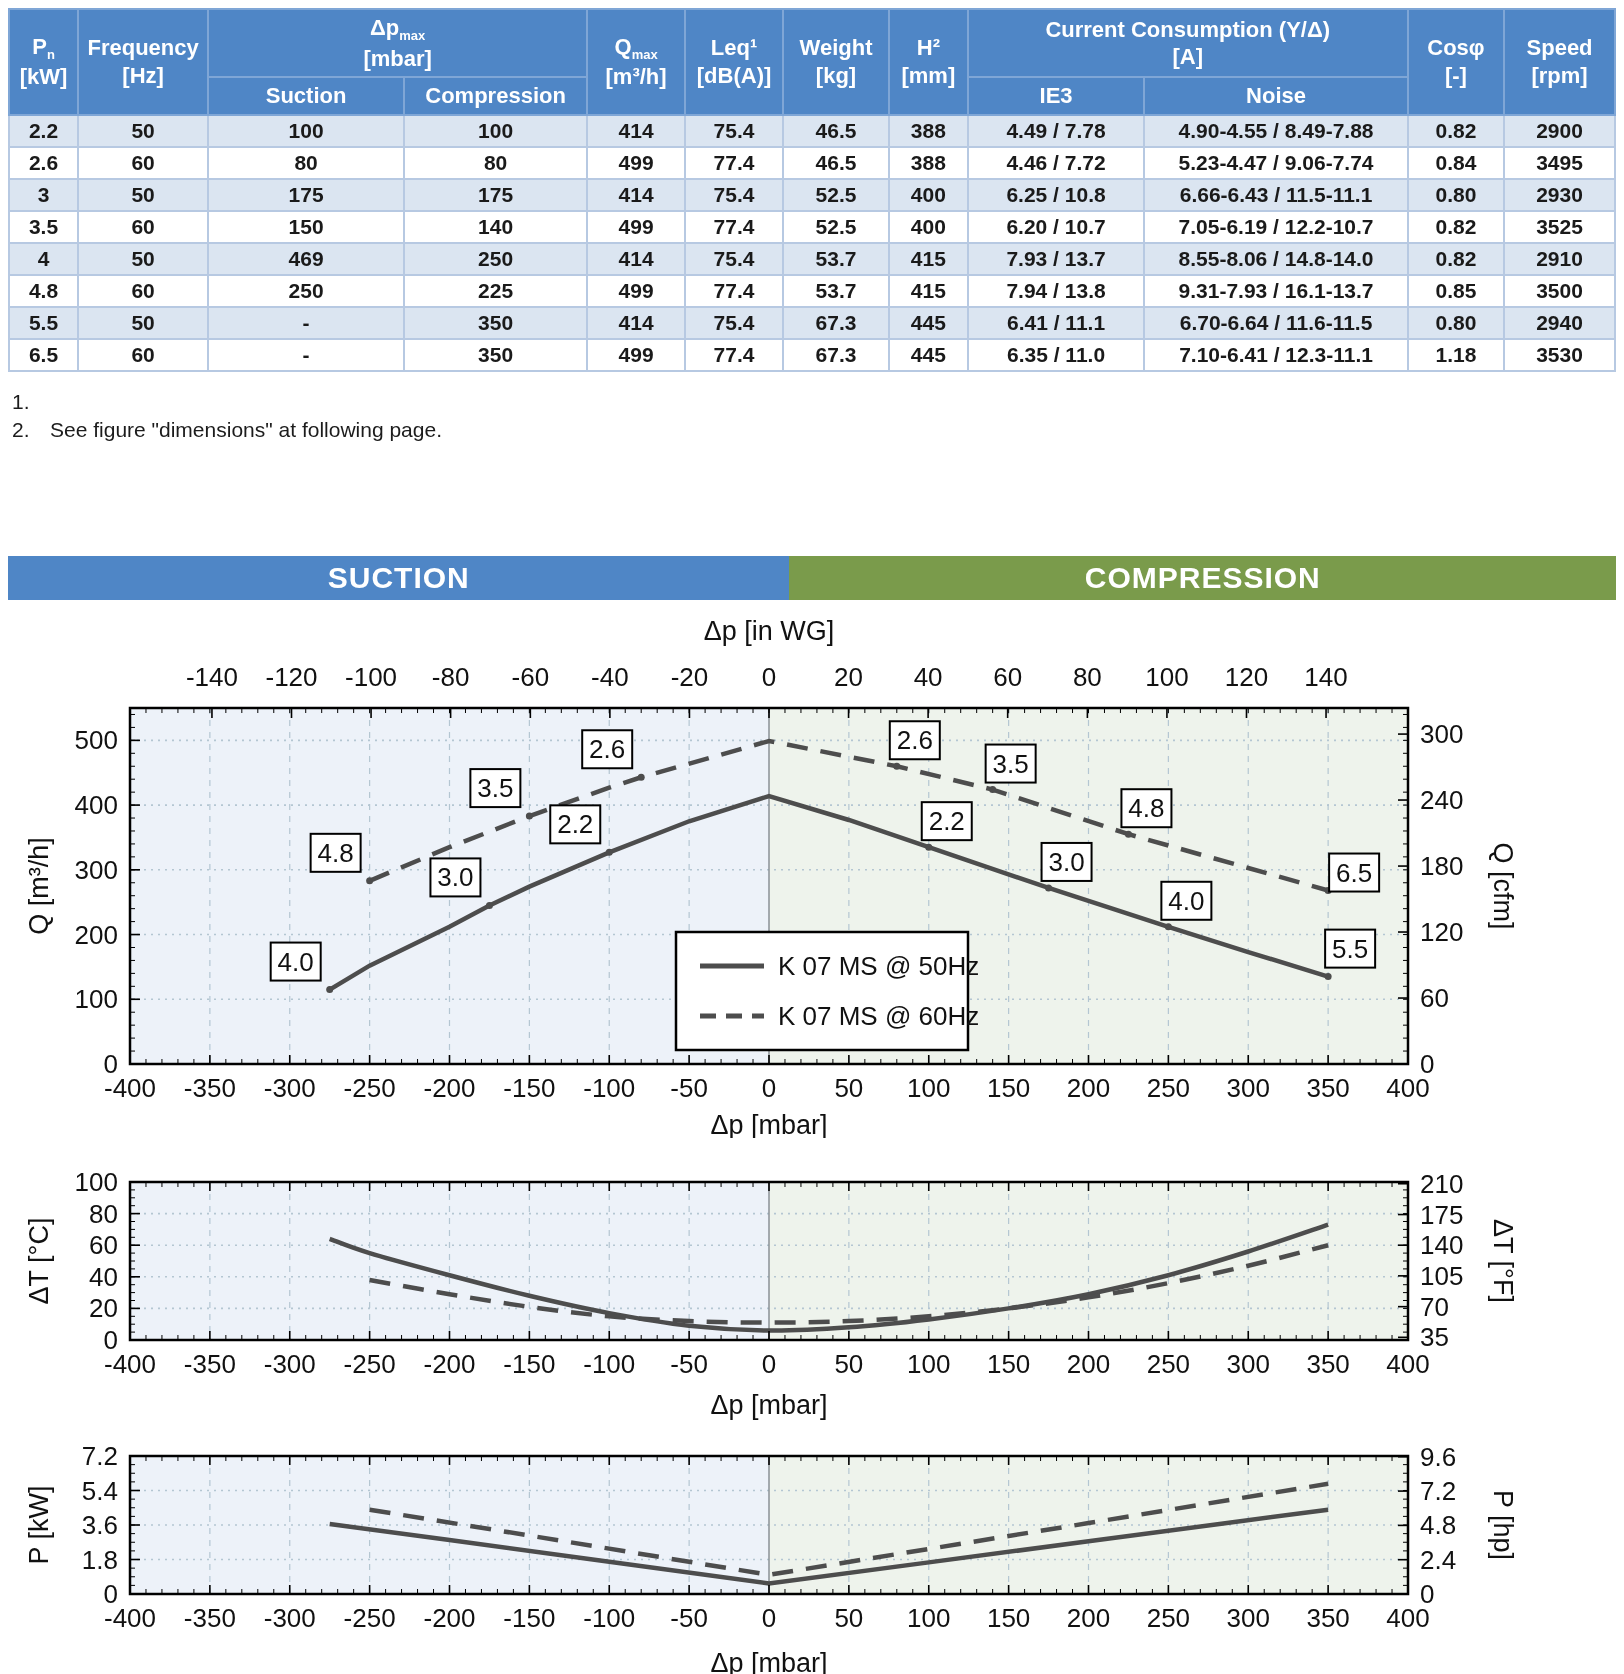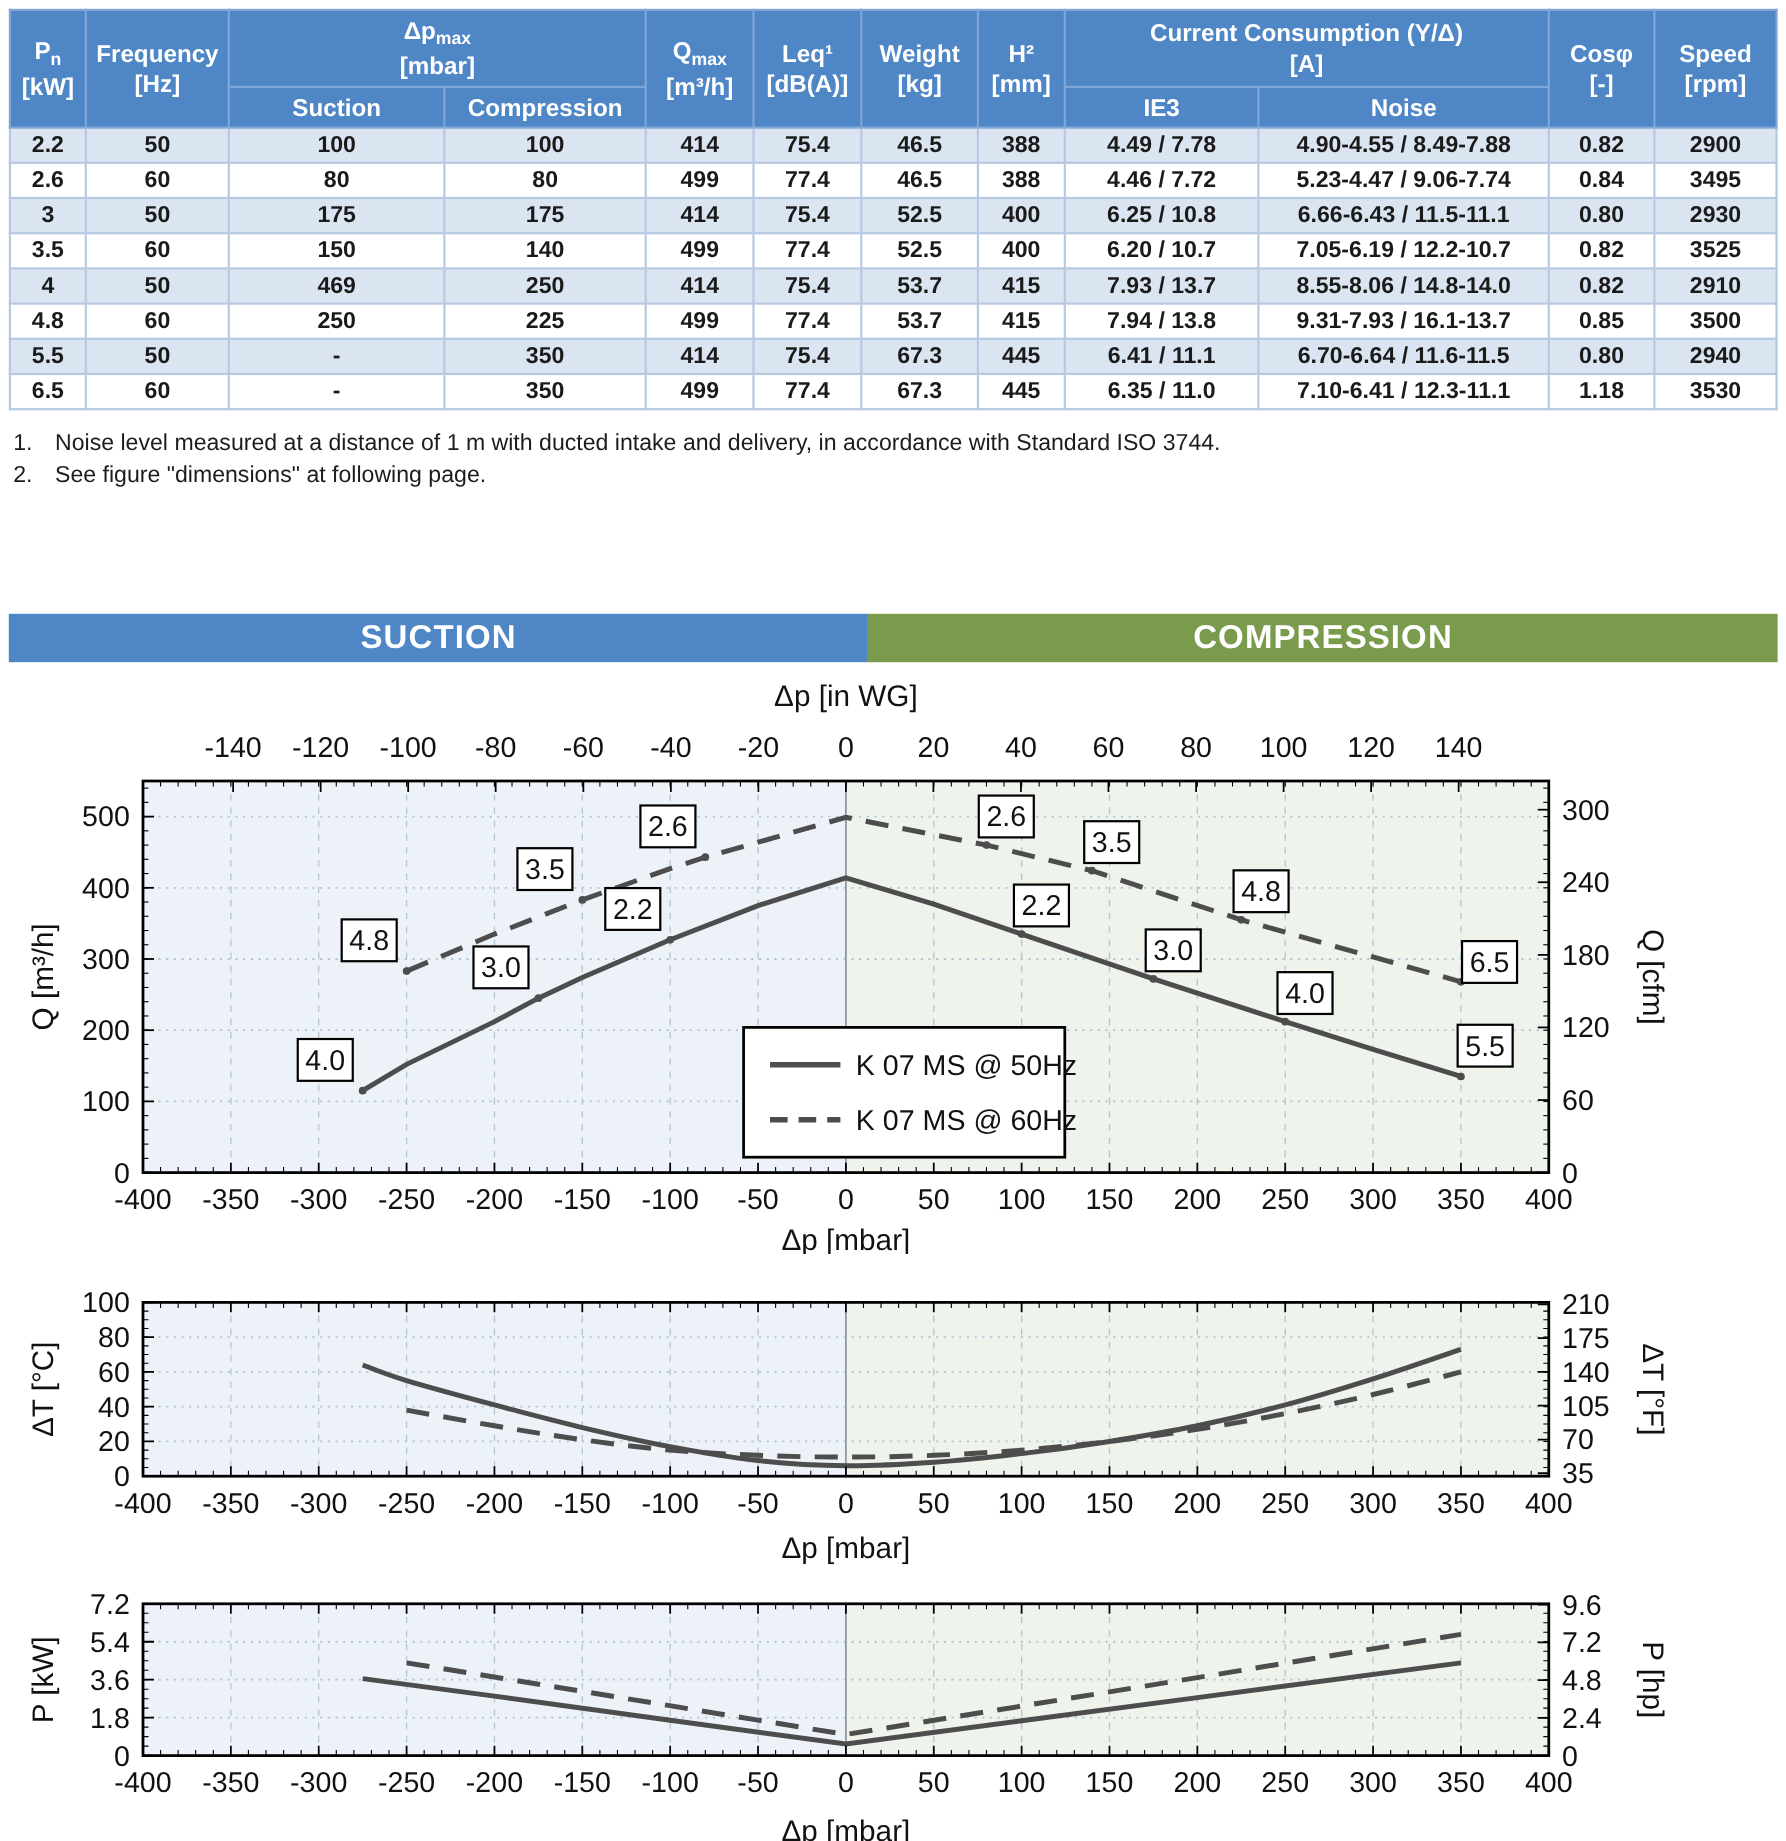--- a/index.html
+++ b/index.html
@@ -7,21 +7,21 @@
   .page{width:1624px;}
 
   
   .tbl-wrap{margin:8px 8px 0 8px;}
   table.spec{width:100%;border-collapse:collapse;table-layout:fixed;border:2px solid #2b2b2b;padding-left:40px;}
   table.spec th{background:#4f86c6;color:#fff;font-weight:bold;font-size:22px;text-align:center;
     border:2px solid #7fa6d6;padding:4px 2px;line-height:1.25;}
   table.spec td{font-weight:bold;font-size:21px;text-align:center;padding:3px 2px;
     border:2px solid #b7c9e2;color:#1a1a1a;}
   table.spec tr.alt td{background:#dbe5f1;}
-  table.spec sub{font-size:16px;}
+  table.spec sub{font-size:13px;}
   .unit{display:block;font-weight:bold;}
 
   
   .footnotes{margin:16px 8px 0 12px;font-size:21px;color:#1c1c1c;}
   .fn{display:flex;gap:14px;line-height:1.35;}
   .fn-num{width:24px;flex:none;}
 
   
   .banner{display:flex;height:44px;margin:112px 8px 0 8px;}
   .banner .seg{display:flex;align-items:center;justify-content:center;color:#fff;
@@ -193,21 +193,20 @@
             <td>1.18</td>
             <td>3530</td>
           </tr>
         </tbody>
     </table>
   </div>
 
   <div class="footnotes">
     <div class="fn">
       <span class="fn-num">1.</span>
-      <span>Noise level measured at a distance of 1 m with ducted intake and delivery, in accordance with Standard ISO 3744.</span>
     </div>
     <div class="fn">
       <span class="fn-num">2.</span>
       <span>See figure "dimensions" at following page.</span>
     </div>
   </div>
 
   <div class="banner">
     <div class="seg seg-suction">SUCTION</div>
     <div class="seg seg-compression">COMPRESSION</div>

